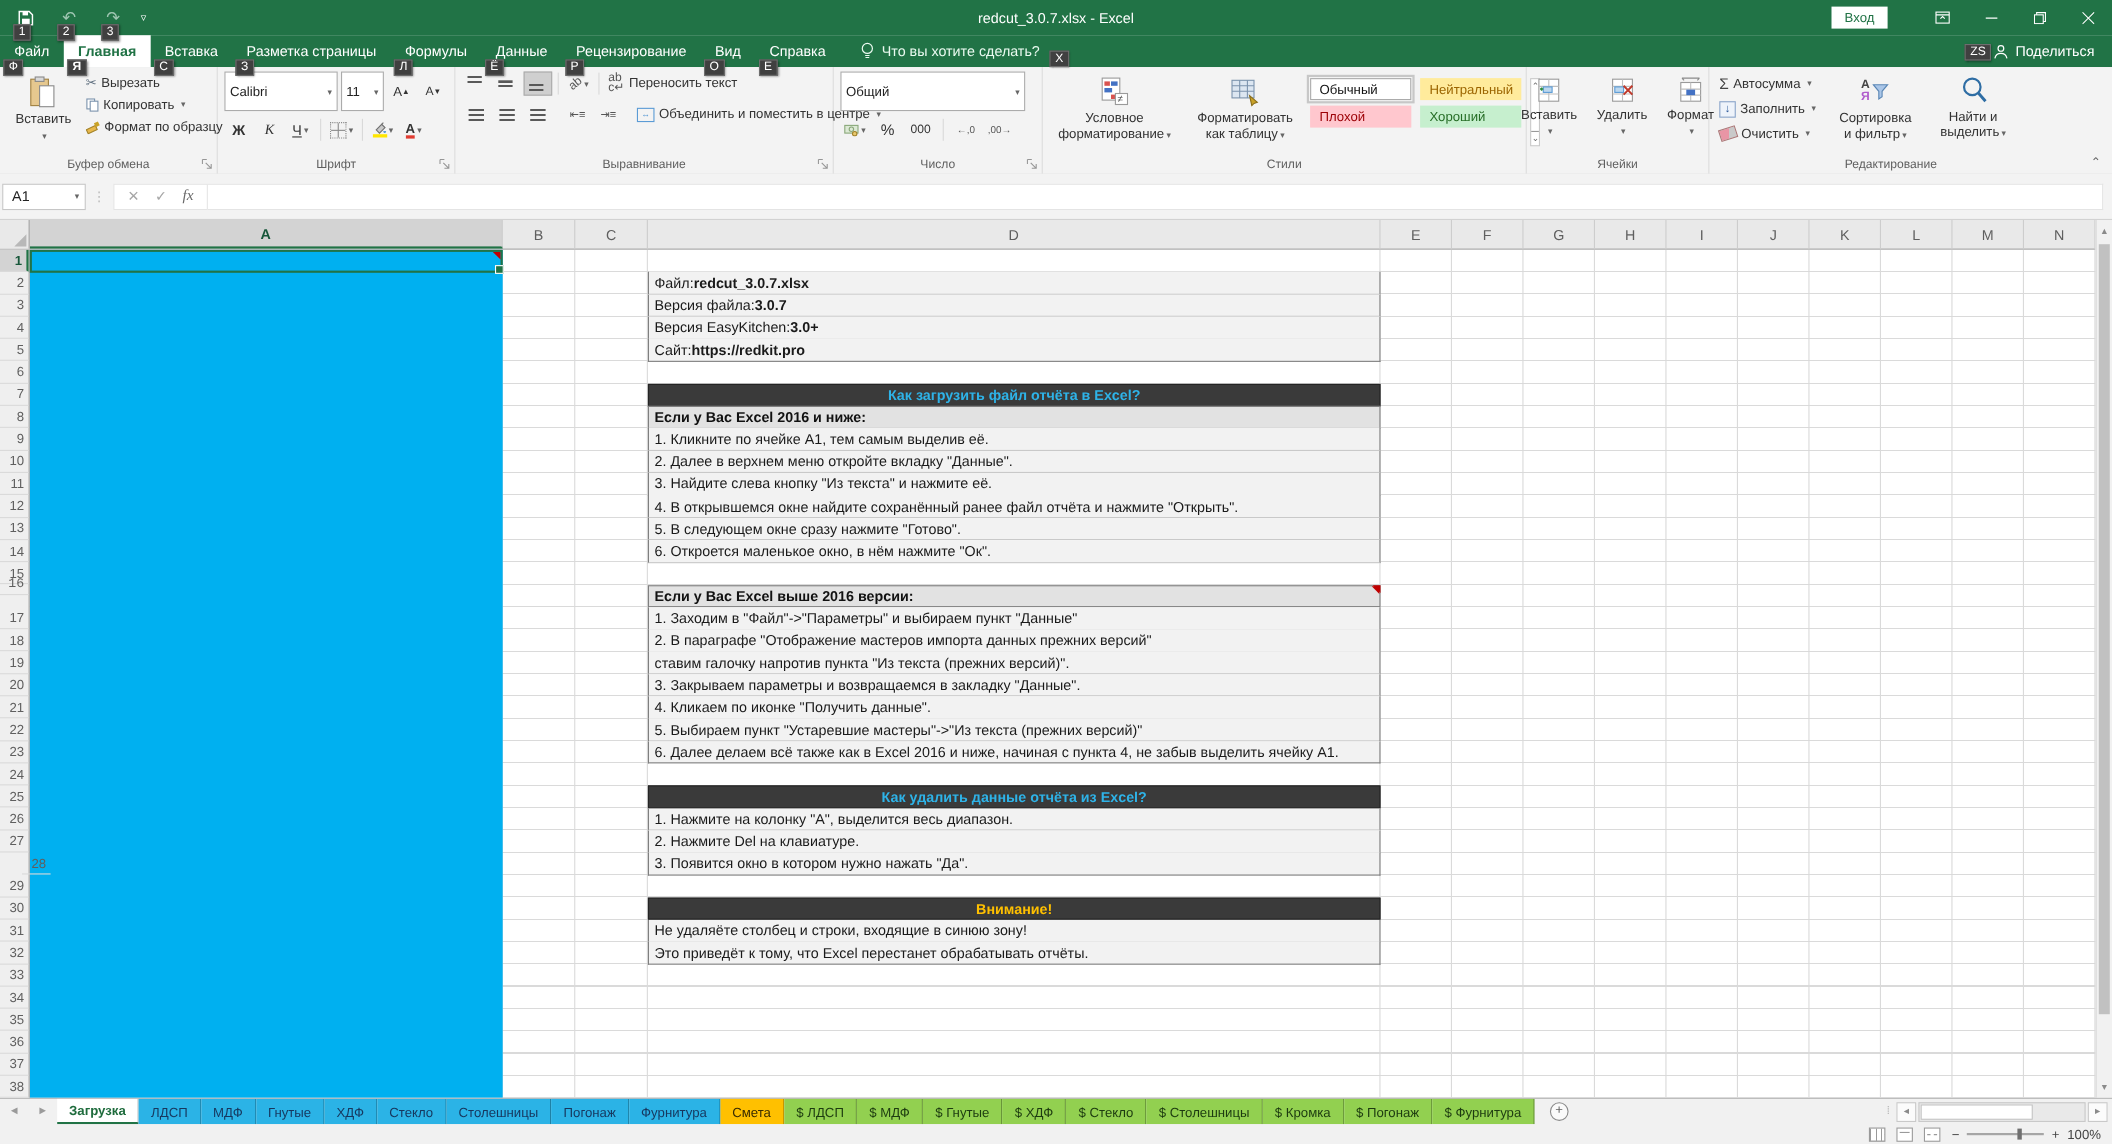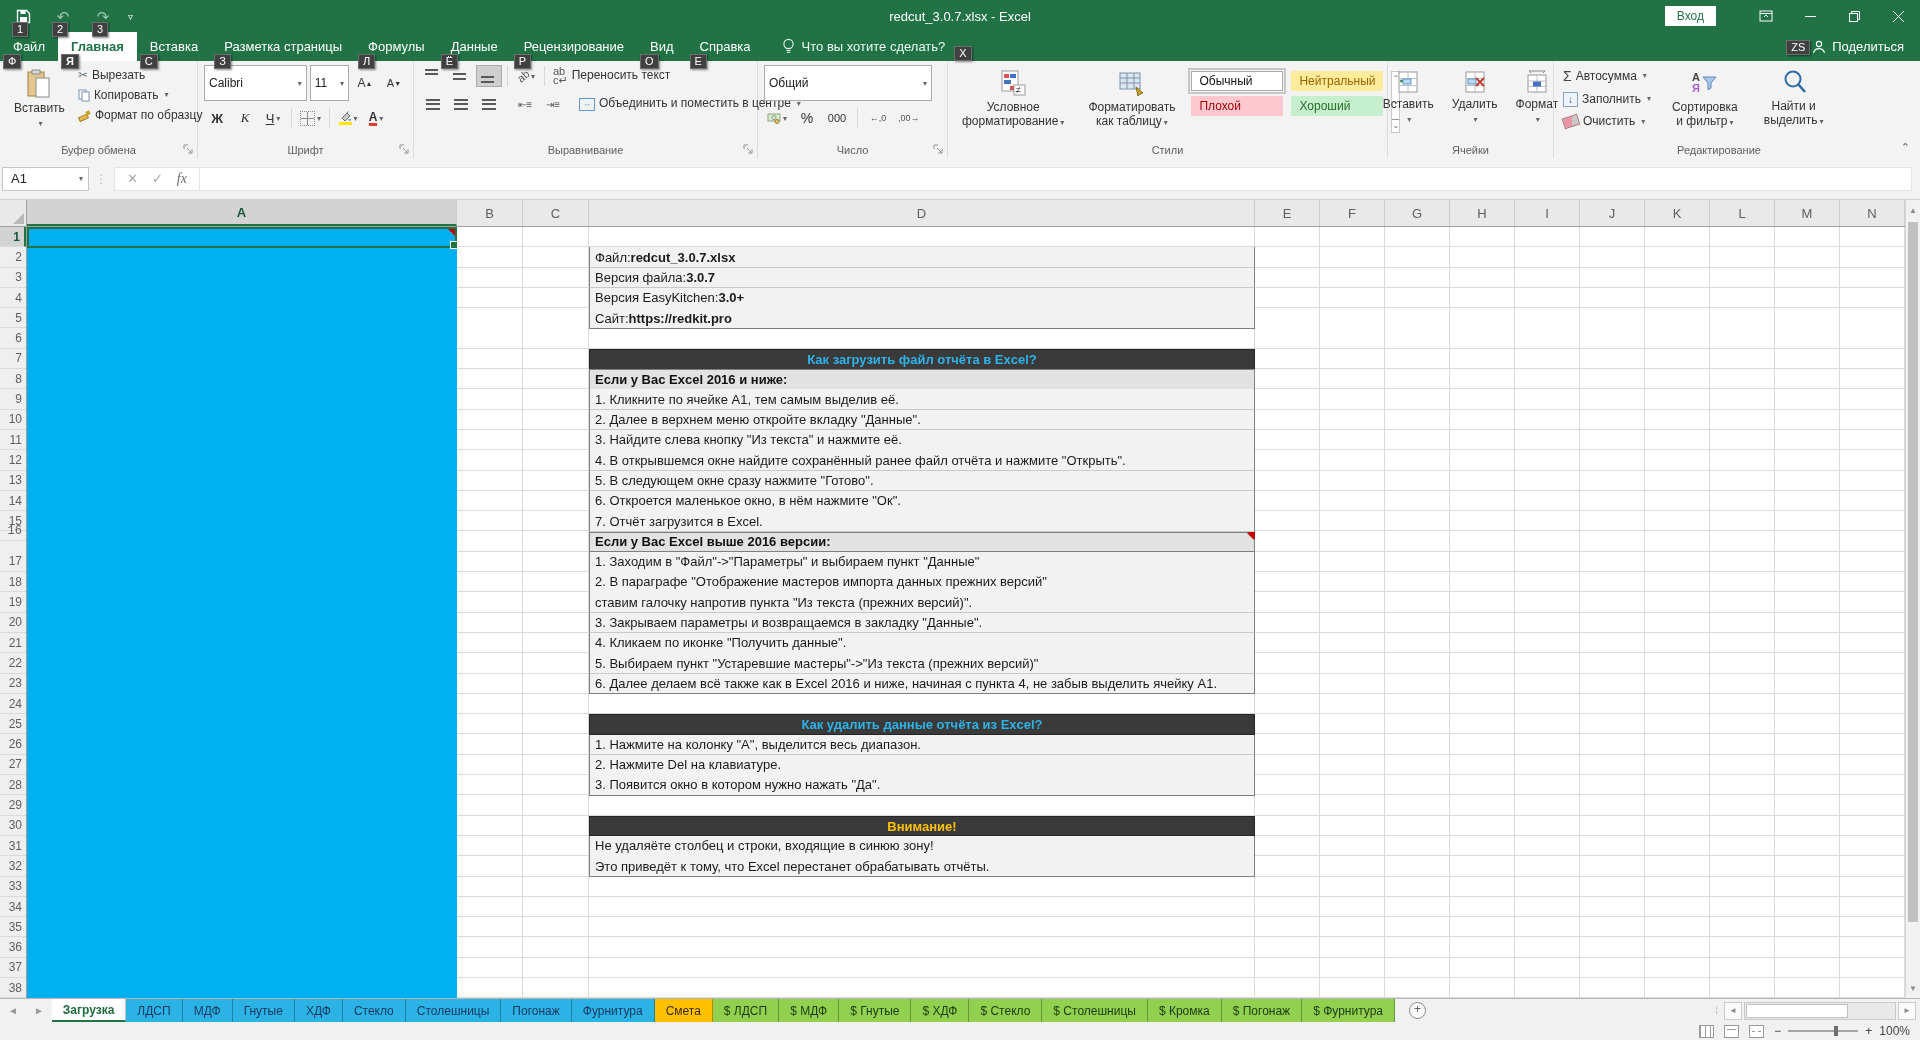--- a/index.html
+++ b/index.html
@@ -55,21 +55,21 @@
   .stylecell.neutral{background:#ffeb9c;color:#9c6500;}
   .stylecell.bad{background:#ffc7ce;color:#9c0006;}
   .stylecell.good{background:#c6efce;color:#276e27;}
   .galArrows{display:flex;flex-direction:column;justify-content:space-between;border:1px solid #c9c9c9;background:#fff;width:15px;height:62px;align-items:center;font-size:8px;color:#666;padding:2px 0;box-sizing:border-box;}
   .twoLine{text-align:center;font-size:12px;color:#333;line-height:1.2;}
   .eraser{width:14px;height:9px;background:linear-gradient(105deg,#e995a5 55%,#c9c9c9 55%);transform:rotate(-18deg);border:1px solid #a77;}
   .fillicon{color:#2b579a;border:1px solid #8aa4c8;background:#eef3fa;width:13px;height:13px;font-size:10px;display:flex;align-items:center;justify-content:center;}
 
   
   .fbar{position:absolute;left:0;top:158px;width:1920px;height:42px;background:#f3f3f3;display:flex;align-items:center;border-bottom:1px solid #d2d2d2;box-sizing:border-box;}
-  .namebox{width:87px;height:24px;background:#fff;border:1px solid #c6c6c6;margin-left:2px;display:flex;align-items:center;font-size:13px;color:#222;padding-left:8px;box-sizing:border-box;}
+  .namebox{width:76px;height:24px;background:#fff;border:1px solid #c6c6c6;margin-left:2px;display:flex;align-items:center;font-size:13px;color:#222;padding-left:8px;box-sizing:border-box;}
   .namebox .caret{margin-left:auto;margin-right:5px;}
   .fdots{color:#b9b9b9;font-size:12px;margin:0 6px;letter-spacing:1px;}
   .fbtns{display:flex;align-items:center;gap:14px;background:#fff;border:1px solid #e4e4e4;height:24px;padding:0 12px;color:#a6a6a6;font-size:13px;box-sizing:border-box;}
   .fx{font-family:"Liberation Serif",serif;font-style:italic;color:#6a6a6a;font-size:14px;}
   .finput{flex:1;height:24px;background:#fff;border:1px solid #e4e4e4;border-left:none;margin-right:8px;font-size:13px;padding-left:6px;color:#222;box-sizing:border-box;}
 
   
   .sheet{position:absolute;left:0;top:200px;width:1920px;height:798px;background:#fff;}
   .chead{position:absolute;left:0;top:0;width:1905px;height:27px;background:#e9e9e9;border-bottom:1px solid #9f9f9f;box-sizing:border-box;}
   .chcell{position:absolute;top:0;height:26px;display:flex;align-items:center;justify-content:center;font-size:13px;color:#5f5f5f;box-sizing:border-box;border-right:1px solid #cdcdcd;}
@@ -606,21 +606,20 @@
             <b>https://redkit.pro</b>
           </div>
           <div class="drow sec cyan" style="top: 121.8px;">Как загрузить файл отчёта в Excel?</div>
           <div class="drow sub" style="top: 142.1px;">Если у Вас Excel 2016 и ниже:</div>
           <div class="drow step" style="top: 162.4px;">1. Кликните по ячейке A1, тем самым выделив её.</div>
           <div class="drow step" style="top: 182.7px;">2. Далее в верхнем меню откройте вкладку "Данные".</div>
           <div class="drow step" style="top: 203px;">3. Найдите слева кнопку "Из текста" и нажмите её.</div>
           <div class="drow step" style="top: 223.3px;">4. В открывшемся окне найдите сохранённый ранее файл отчёта и нажмите "Открыть".</div>
           <div class="drow step" style="top: 243.6px;">5. В следующем окне сразу нажмите "Готово".</div>
           <div class="drow step" style="top: 263.9px;">6. Откроется маленькое окно, в нём нажмите "Ок".</div>
-          <div class="drow step" style="top: 284.2px;">7. Отчёт загрузится в Excel.</div>
           <div class="drow sub" style="top: 304.5px;">Если у Вас Excel выше 2016 версии:<span class="ctri" style="right: 0px; top: 0px; position: absolute;"></span></div>
           <div class="drow step" style="top: 324.8px;">1. Заходим в "Файл"-&gt;"Параметры" и выбираем пункт "Данные"</div>
           <div class="drow step" style="top: 345.1px;">2.  В параграфе "Отображение мастеров импорта данных прежних версий"</div>
           <div class="drow step" style="top: 365.4px;">ставим галочку напротив пункта "Из текста (прежних версий)".</div>
           <div class="drow step" style="top: 385.7px;">3. Закрываем параметры и возвращаемся в закладку "Данные".</div>
           <div class="drow step" style="top: 406px;">4. Кликаем по иконке "Получить данные".</div>
           <div class="drow step" style="top: 426.3px;">5.  Выбираем пункт "Устаревшие мастеры"-&gt;"Из текста (прежних версий)"</div>
           <div class="drow step end" style="top: 446.6px;">6. Далее делаем всё также как в Excel 2016 и ниже, начиная с пункта 4, не забыв выделить ячейку A1.</div>
           <div class="drow sec cyan" style="top: 487.2px;">Как удалить данные отчёта из Excel?</div>
           <div class="drow step" style="top: 507.5px;">1. Нажмите на колонку "А", выделится весь диапазон.</div>
@@ -656,21 +655,21 @@
           <div class="rnum" style="top: 345.1px;">18</div>
           <div class="rnum" style="top: 365.4px;">19</div>
           <div class="rnum" style="top: 385.7px;">20</div>
           <div class="rnum" style="top: 406px;">21</div>
           <div class="rnum" style="top: 426.3px; padding-left: 20px;">22</div>
           <div class="rnum" style="top: 446.6px;">23</div>
           <div class="rnum" style="top: 466.9px;">24</div>
           <div class="rnum" style="top: 487.2px;">25</div>
           <div class="rnum" style="top: 507.5px;">26</div>
           <div class="rnum" style="top: 527.8px;">27</div>
-          <div class="rnum" style="top: 548.1px;">28</div>
+          <div class="rnum" style="top: 548.1px; margin-left: 20px;">28</div>
           <div class="rnum" style="top: 568.4px;">29</div>
           <div class="rnum" style="top: 588.7px;">30</div>
           <div class="rnum" style="top: 609px;">31</div>
           <div class="rnum" style="top: 629.3px;">32</div>
           <div class="rnum" style="top: 649.6px;">33</div>
           <div class="rnum" style="top: 669.9px;">34</div>
           <div class="rnum" style="top: 690.2px;">35</div>
           <div class="rnum" style="top: 710.5px;">36</div>
           <div class="rnum" style="top: 730.8px;">37</div>
           <div class="rnum" style="top: 751.1px;">38</div>

